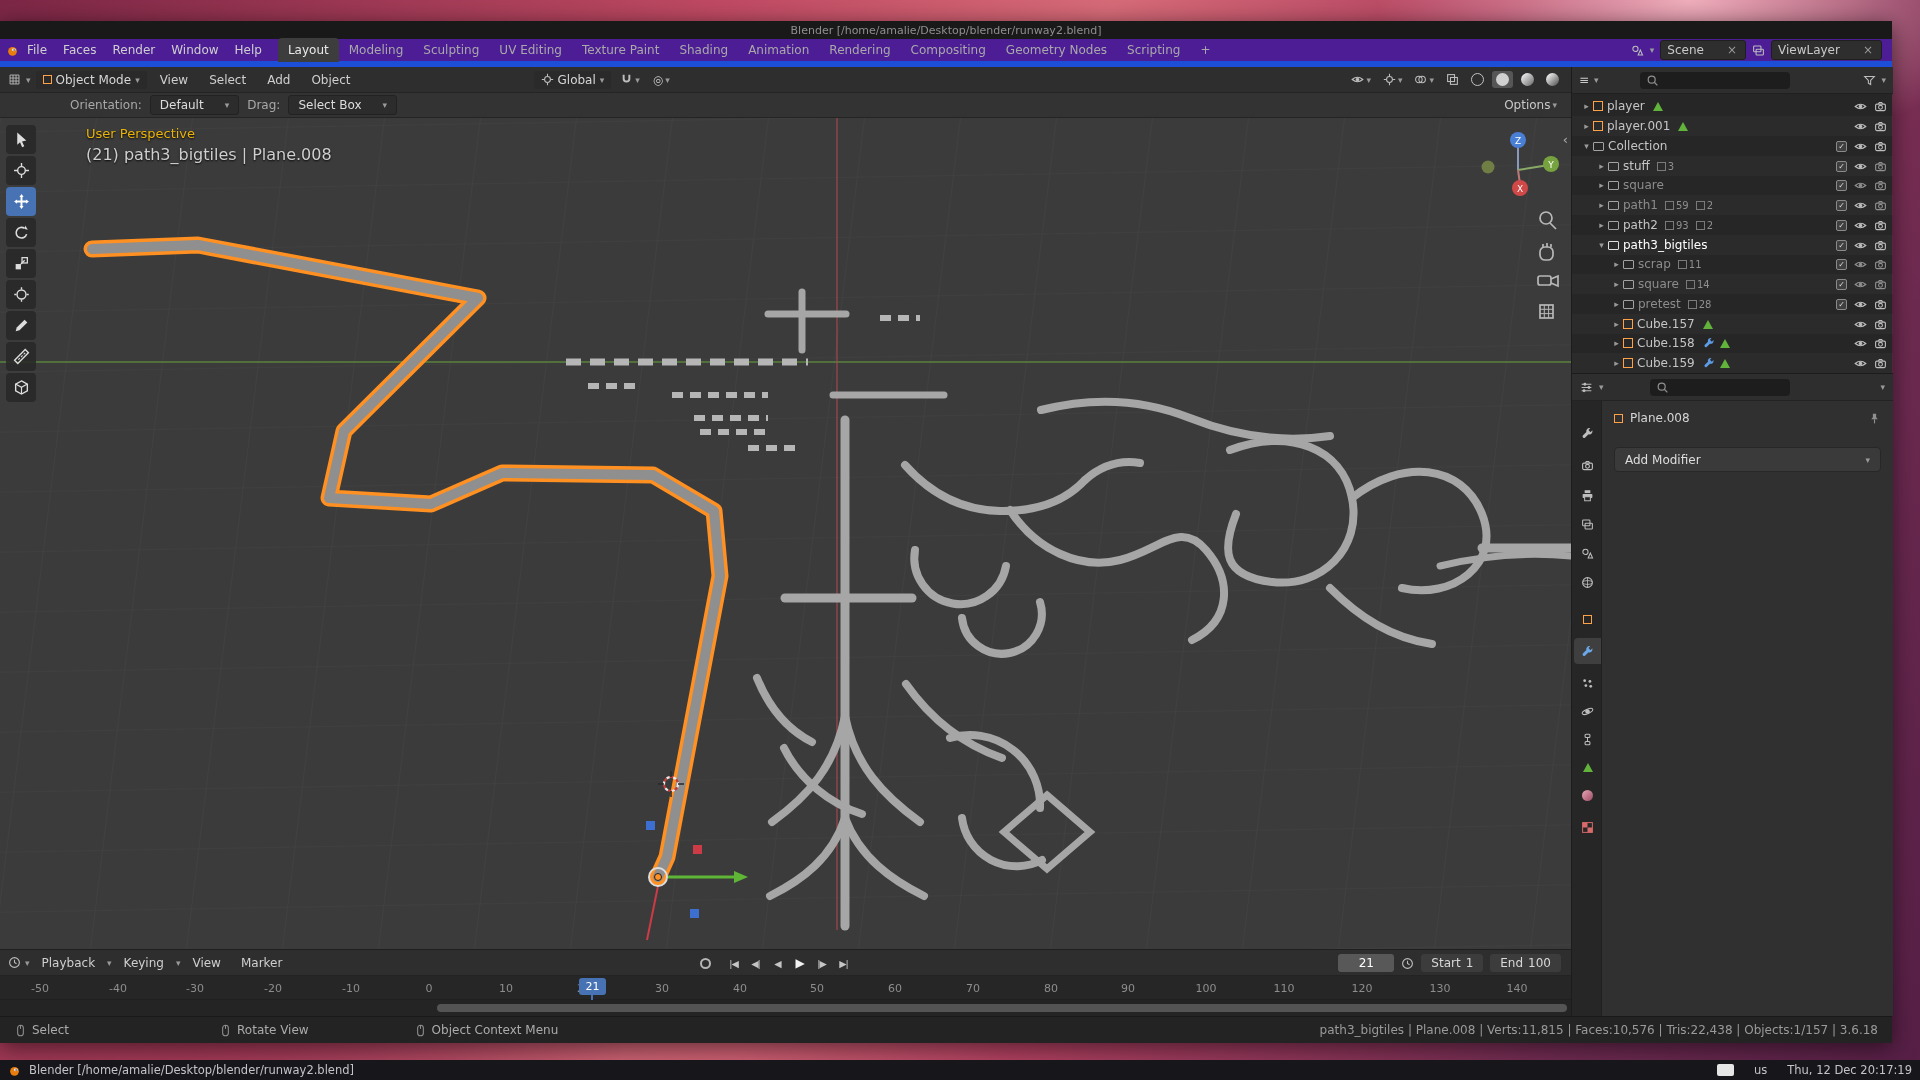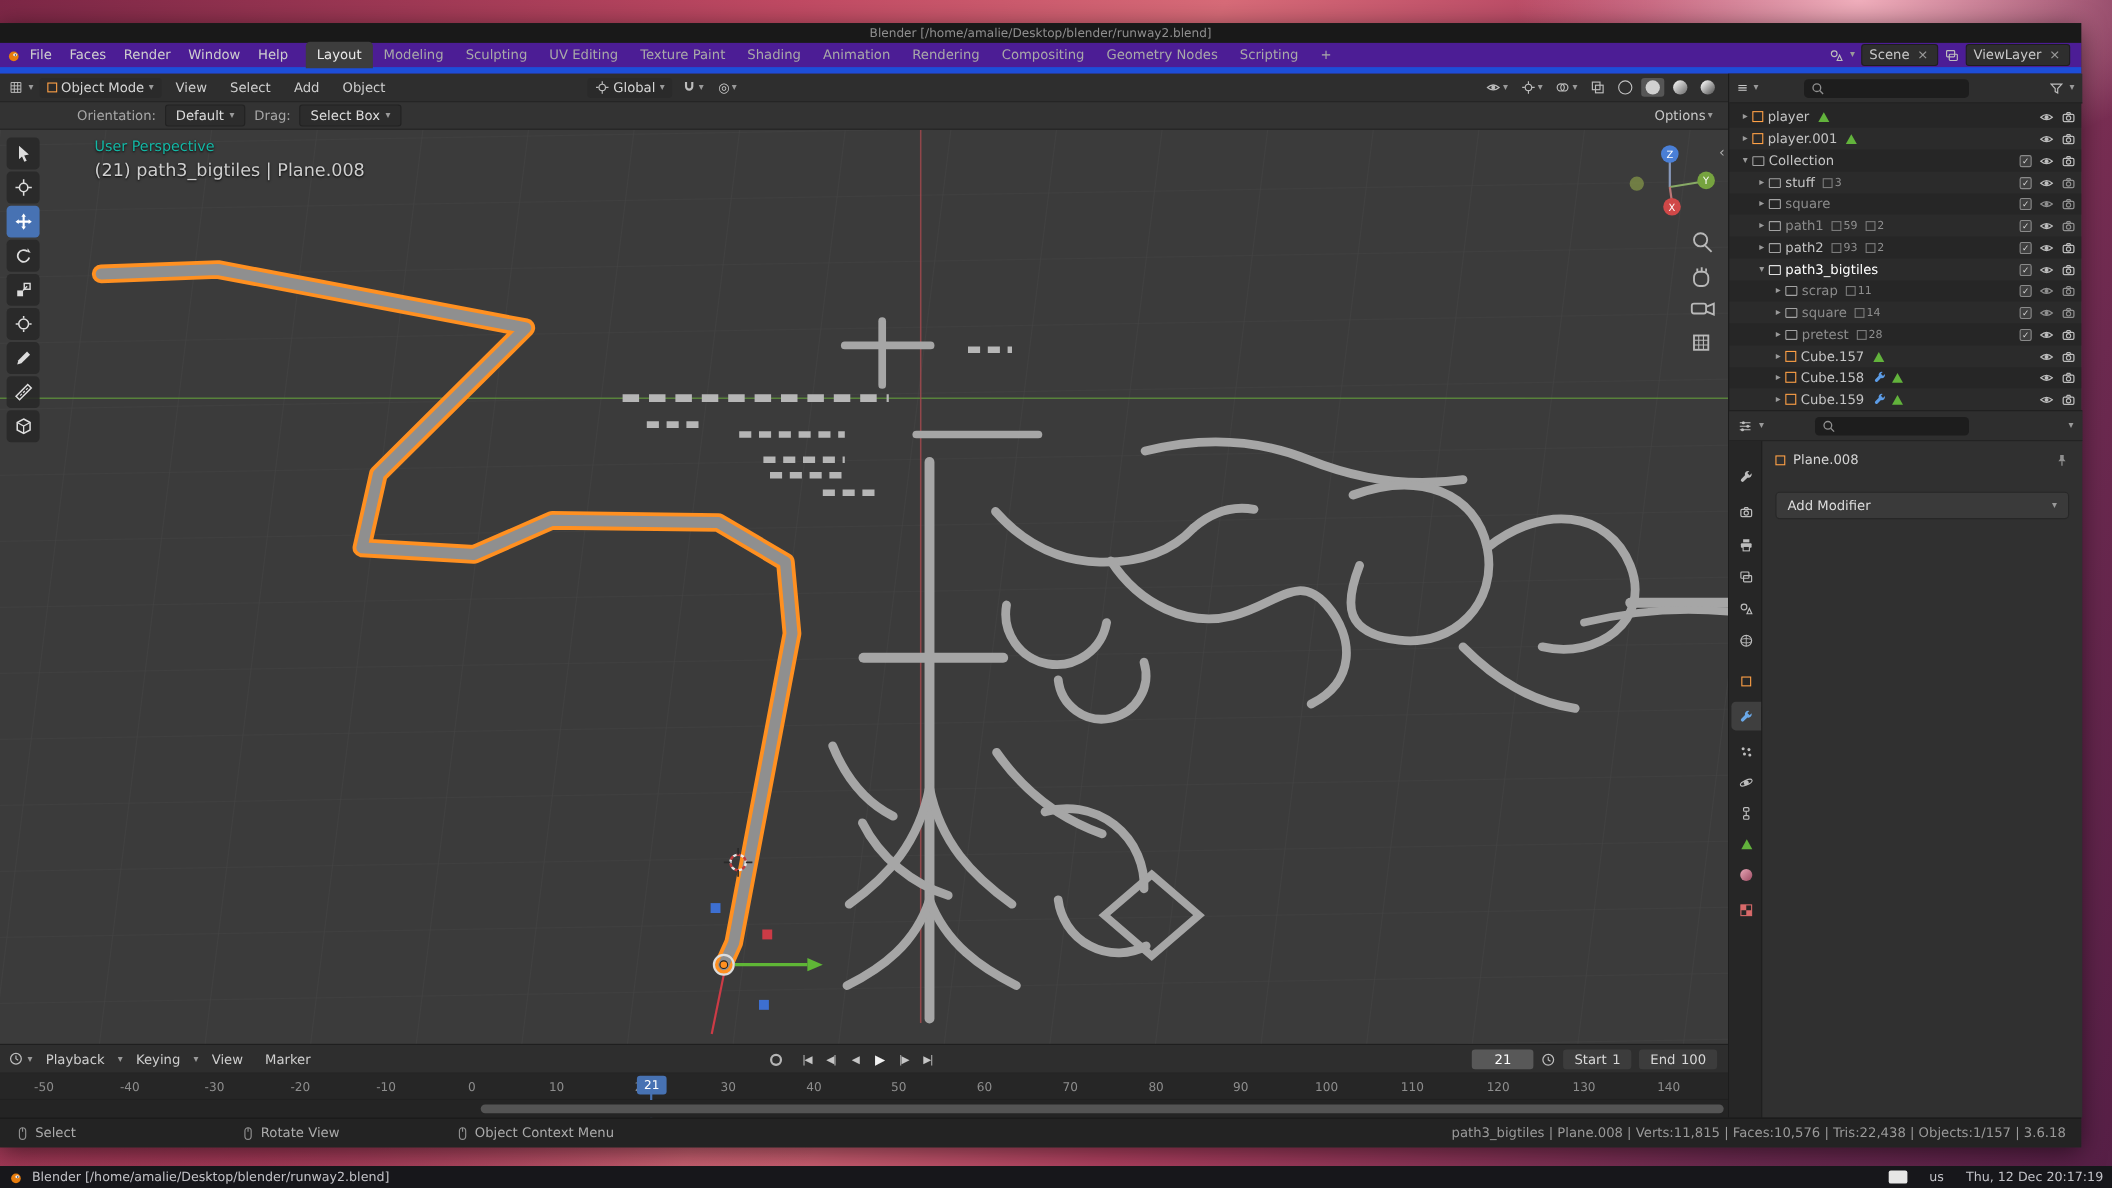--- a/index.html
+++ b/index.html
@@ -9,45 +9,45 @@
  radial-gradient(700px 500px at 15% 85%, rgba(110,25,65,.6), rgba(110,25,65,0) 70%),
  linear-gradient(115deg,#7c2746,#c04a63 30%,#d76b78 46%,#b04060 62%,#6d2a50 85%,#561f46)}
 .win{position:absolute;left:0;top:21px;width:1892px;height:1022px;background:#303030;box-shadow:0 4px 22px rgba(0,0,0,.55)}
 .titlebar{height:18px;background:#191919;display:flex;align-items:center;justify-content:center;font-size:11px;color:#8f8f8f}
 .menubar{height:28px;background:#4c1d95;display:flex;align-items:center;padding:0 6px;border-bottom:6px solid #1d4ed8}
 .m{padding:3px 8px;border-radius:3px;color:#cfcfcf}
 .tabs{display:flex;margin-left:8px;align-items:center}
 .tab{padding:5px 10px;color:#a9a9a9;border-radius:4px 4px 0 0}
 .tab.on{background:#3d3d3d;color:#e9e9e9}
 .tbright{margin-left:auto;display:flex;align-items:center;gap:6px;padding-right:4px}
-.chip{display:flex;align-items:center;gap:5px;background:#2e2e2e;border:1px solid #1e1e1e;border-radius:3px;padding:2px 6px}
+.chip{display:flex;align-items:center;gap:21px;background:#2e2e2e;border:1px solid #1e1e1e;border-radius:3px;padding:2px 6px}
 .x{color:#9a9a9a;padding:0 2px}
 .main{position:absolute;left:0;top:46px;width:1892px;height:949px}
 .vpcol{position:absolute;left:0;top:0;width:1571px;height:949px}
 .vphead{height:26px;background:#2e2e2e;display:flex;align-items:center;gap:5px;padding:0 8px;border-bottom:1px solid #242424}
 .dd{display:flex;align-items:center;gap:4px;background:#2a2a2a;border-radius:3px;padding:2px 7px;color:#d6d6d6}
 .vpr{margin-left:auto;display:flex;align-items:center;gap:4px}
 .sbtn{display:flex;align-items:center;gap:2px;padding:2px 4px;border-radius:3px}
 .sbtn.on{background:#565656}
 .shd{width:13px;height:13px;border-radius:50%}
 .shd.wire{border:1.5px solid #c2c2c2}
 .shd.solid{background:#d0d0d0}
 .shd.mat{background:linear-gradient(135deg,#e8e8e8 15%,#7c7c7c 85%)}
 .shd.rend{background:linear-gradient(135deg,#ffffff 5%,#5c5c5c 90%)}
 .vptools{height:25px;background:#333;display:flex;align-items:center;gap:8px;padding:0 10px 0 70px;border-bottom:1px solid #242424}
 .lbl{color:#a8a8a8}
-.field{display:flex;align-items:center;gap:5px;background:#2c2c2c;border:1px solid #222;border-radius:3px;padding:2px 9px;color:#ddd}
+.field{display:flex;align-items:center;gap:21px;background:#2c2c2c;border:1px solid #222;border-radius:3px;padding:2px 9px;color:#ddd}
 .canvas{position:absolute;left:0;top:51px;width:1571px;height:831px;overflow:hidden;background:#3b3b3b}
 .scene{position:absolute;left:0;top:0}
 .toolbar{position:absolute;left:6px;top:7px;display:flex;flex-direction:column;gap:2px}
 .tool{width:30px;height:29px;background:rgba(40,40,40,.88);border-radius:4px;display:flex;align-items:center;justify-content:center}
 .tool.on{background:#4772b3}
 .tool svg{width:17px;height:17px}
 .overlay{position:absolute;left:86px;top:8px;text-shadow:0 1px 2px rgba(0,0,0,.9)}
-.ov1{font-size:13px;color:#14b8a6}
+.ov1{font-size:13px;color:#eab308}
 .ov2{font-size:16px;color:#cfcfcf;margin-top:4px}
 .npanel{position:absolute;right:3px;top:14px;color:#b0b0b0;font-size:13px}
 .timeline{position:absolute;left:0;top:882px;width:1571px;height:67px;background:#2b2b2b;border-top:1px solid #1f1f1f}
 .tlhead{position:relative;height:26px;background:#2e2e2e;border-bottom:1px solid #232323;display:flex;align-items:center;gap:4px;padding:0 8px}
 .transport{position:absolute;left:700px;top:0;height:26px;display:flex;align-items:center;gap:3px}
 .rec{width:11px;height:11px;border-radius:50%;border:2px solid #b5b5b5;margin-right:10px}
 .tbtn{min-width:19px;text-align:center;color:#c5c5c5;font-size:9.5px;letter-spacing:-1px;padding:3px 1px}
 .tbtn.play{font-size:12px;color:#f2f2f2}
 .tlright{position:absolute;right:10px;top:4px;display:flex;align-items:center;gap:7px}
 .fframe{width:56px;height:18px;background:#585858;border-radius:3px;color:#fff;text-align:center;line-height:18px}

